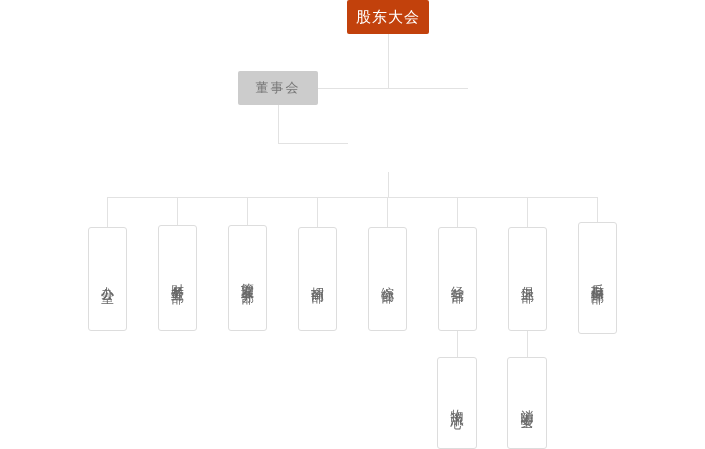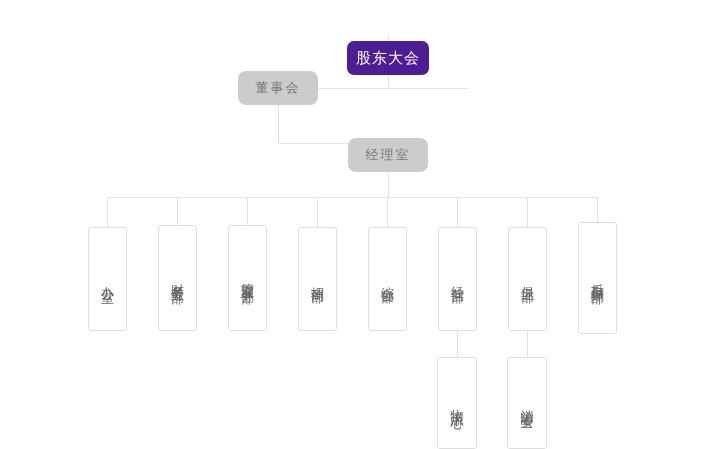--- a/index.html
+++ b/index.html
@@ -33,35 +33,34 @@
     position: absolute;
     box-sizing: border-box;
     display: flex;
     align-items: center;
     justify-content: center;
     text-align: center;
   }
 
   
   .node-root {
-    background: #4c1d95;
+    background: #c2410c;
     color: #ffffff;
     font-size: 15px;
     letter-spacing: 1px;
-    border-radius: 7px;
-    margin-top: 41px;
+    border-radius: 2px;
   }
 
   
   .node-gray {
     background: #cccccc;
     color: #777777;
     font-size: 13px;
     letter-spacing: 2px;
-    border-radius: 8px;
+    border-radius: 2px;
   }
 
   
   .node-dept {
     background: #ffffff;
     color: #666666;
     border: 1px solid #dddddd;
     border-radius: 3px;
     font-size: 13px;
   }
@@ -104,23 +103,20 @@
 
   <div class="node node-root" style="left:347px; top:0px; width:82px; height:34px;">
     <span>股东大会</span>
   </div>
 
   <div class="node node-gray" style="left:238px; top:71px; width:80px; height:34px;">
     <span>董事会</span>
   </div>
 
 
-  <div class="node node-gray" style="left:348px; top:138px; width:80px; height:34px;">
-    <span>经理室</span>
-  </div>
 
   <div class="node node-dept" style="left:88px; top:227px; width:39px; height:104px;">
     <span class="vtext">办公室</span>
   </div>
 
   <div class="node node-dept" style="left:158px; top:225px; width:39px; height:106px;">
     <span class="vtext">财务劳工部</span>
   </div>
 
   <div class="node node-dept" style="left:228px; top:225px; width:39px; height:106px;">

